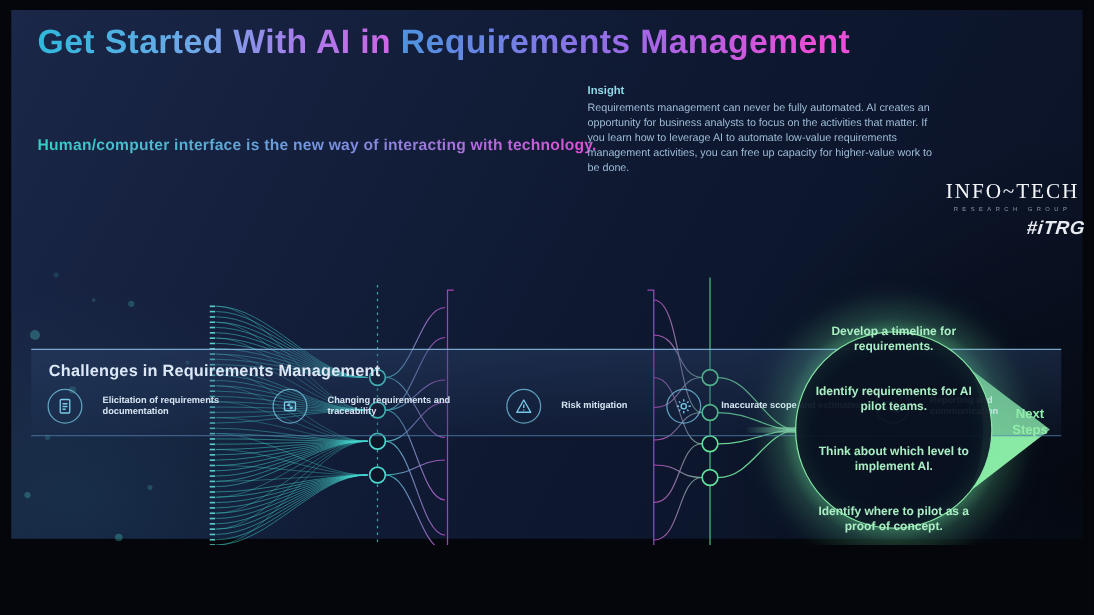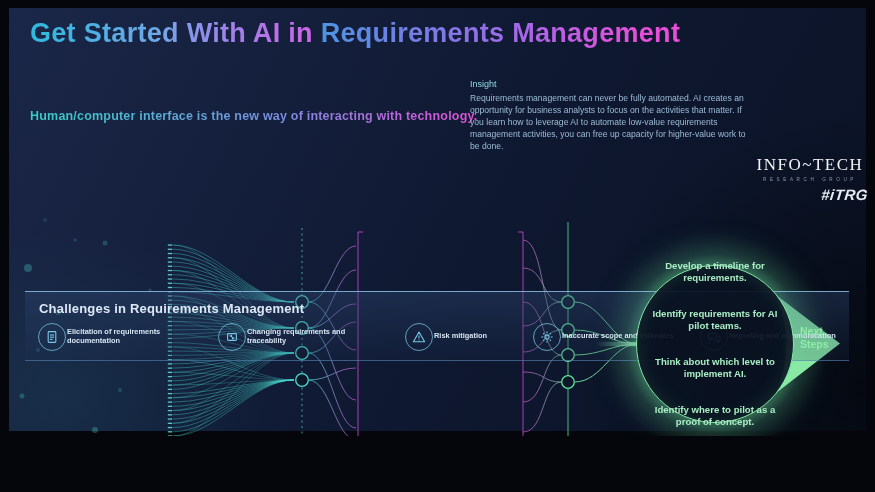--- a/index.html
+++ b/index.html
@@ -14,52 +14,52 @@
   
   .title{position:absolute;left:30px;top:20px;font-weight:800;font-size:27px;line-height:1.02;letter-spacing:.3px;}
   .title .t1{background:linear-gradient(90deg,#2FB9DD 0%,#6FA8E8 45%,#A97BEA 75%,#CE66E6 100%);
              -webkit-background-clip:text;background-clip:text;color:transparent;display:inline-block;}
   .title .t2{background:linear-gradient(90deg,#4D93E0 0%,#9A6BE8 50%,#E84ED8 90%);
              -webkit-background-clip:text;background-clip:text;color:transparent;display:inline-block;}
   .subtitle{position:absolute;left:30px;top:81px;font-size:12.5px;font-weight:600;letter-spacing:.2px;}
   .subtitle span{background:linear-gradient(90deg,#35CFC6 0%,#7C8EE0 55%,#E050D6 100%);
              -webkit-background-clip:text;background-clip:text;color:transparent;}
   .insight{position:absolute;left:470px;top:25px;width:278px;}
-  .insight .lbl{font-size:9px;font-weight:400;color:#8FD9E8;margin-bottom:3px;margin-top:12px;}
+  .insight .lbl{font-size:9px;font-weight:700;color:#8FD9E8;margin-bottom:3px;}
   .insight .body{font-size:8.6px;line-height:1.42;color:#9DBCD6;}
   .logo{position:absolute;left:752px;top:27px;width:116px;text-align:center;}
   .logo .nm{font-family:"Liberation Serif",serif;font-size:17px;letter-spacing:1.5px;color:#F2F4F8;}
   .logo .rg{font-size:4.6px;letter-spacing:3.6px;color:#8C9AB5;margin-top:2px;}
   .logo .tag{font-size:15px;font-weight:800;font-style:italic;color:#E8ECF2;text-align:right;
              margin-top:4px;transform:skewX(-6deg);letter-spacing:.5px;}
 
   
   .challenges{position:absolute;left:25px;top:115px;width:824px;height:68px;
     background:linear-gradient(180deg,rgba(48,74,116,0.38),rgba(28,46,80,0.22));
     border-top:1px solid rgba(140,190,230,0.85);border-bottom:1px solid rgba(90,140,190,0.5);}
   .challenges .c-title{position:absolute;left:14px;top:9px;font-size:13px;font-weight:700;color:#DDE8F6;letter-spacing:.2px;}
-  .challenge{position:absolute;top:31px;display:flex;align-items:center;gap:1px;}
+  .challenge{position:absolute;top:31px;display:flex;align-items:center;gap:16px;}
   .challenge .cicon{width:26px;height:26px;border:1px solid rgba(120,200,230,0.75);border-radius:50%;
     display:flex;align-items:center;justify-content:center;color:#78C8E6;flex:0 0 auto;}
   .challenge .clabel{font-size:7.4px;font-weight:700;color:#D6E4F2;max-width:118px;line-height:1.2;}
 
   
   .phase{position:absolute;font-size:14.5px;font-weight:800;letter-spacing:.8px;width:120px;text-align:center;}
   #h-ready{left:88px;top:211px;color:#43E0D2;}
   #h-getset{left:377px;top:211px;color:#E03BD2;}
   #h-go{left:646px;top:211px;color:#5FE896;margin-top:48px;}
 
   
   .go-circle{position:absolute;left:636px;top:265px;width:158px;height:158px;border-radius:50%;
     border:1.5px solid #85E8A5;background:rgba(10,18,33,0.94);
     box-shadow:0 0 42px 6px rgba(110,230,160,0.30), inset 0 0 22px rgba(110,230,160,0.10);
     display:flex;flex-direction:column;align-items:center;justify-content:center;gap:24px;
     padding:10px 14px;box-sizing:border-box;z-index:3;}
   .go-circle p{margin:0;font-size:9.6px;font-weight:800;line-height:1.25;color:#A9EDC3;text-align:center;}
-  .next-steps{position:absolute;left:800px;top:325px;width:48px;z-index:3;
+  .next-steps{position:absolute;left:800px;top:325px;width:48px;text-align:center;z-index:3;
     font-size:10.5px;font-weight:800;line-height:1.25;color:#8FECA9;}
 
   #flow{position:absolute;left:0;top:0;width:875px;height:492px;z-index:1;}
   .txt{z-index:2;position:relative;}
 </style>
 </head>
 <body>
 
 <div id="page">
   <div class="main-panel"></div>

